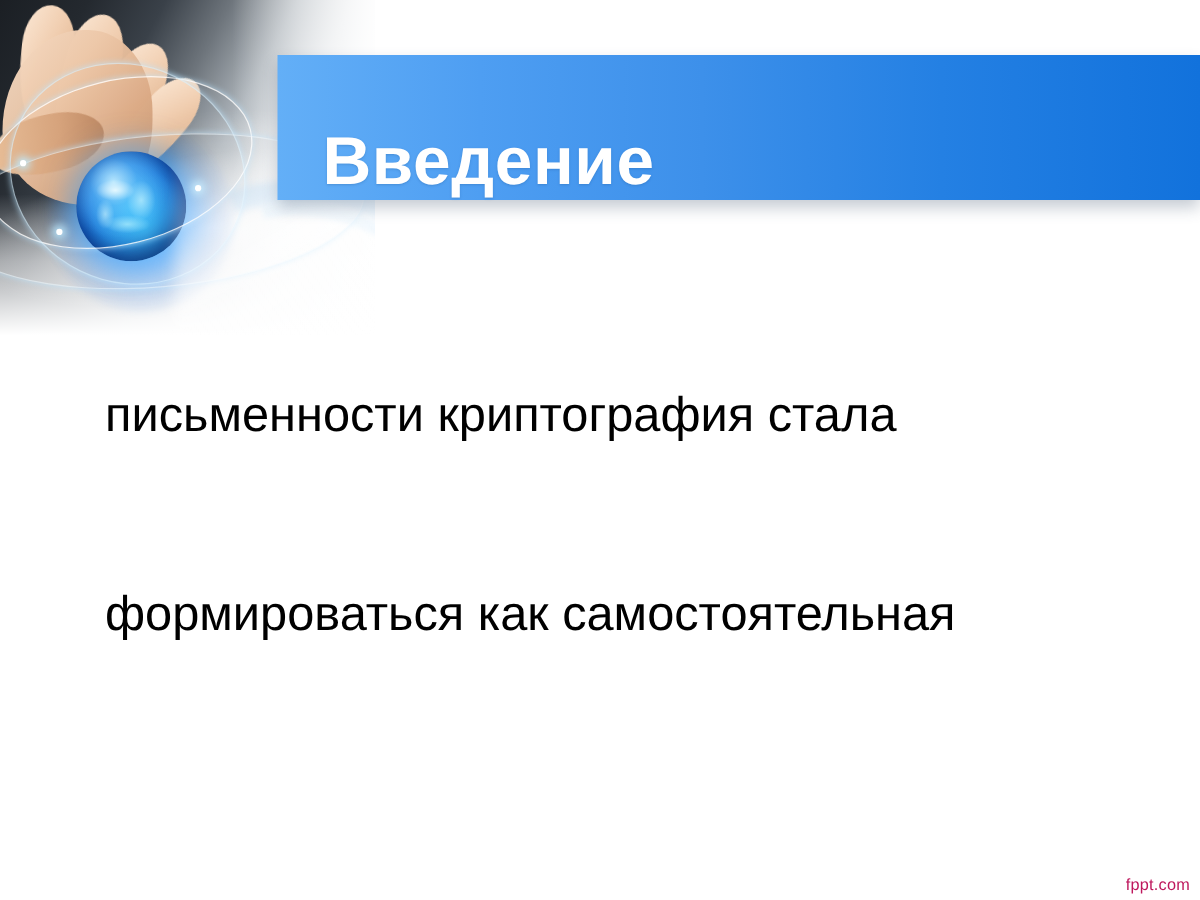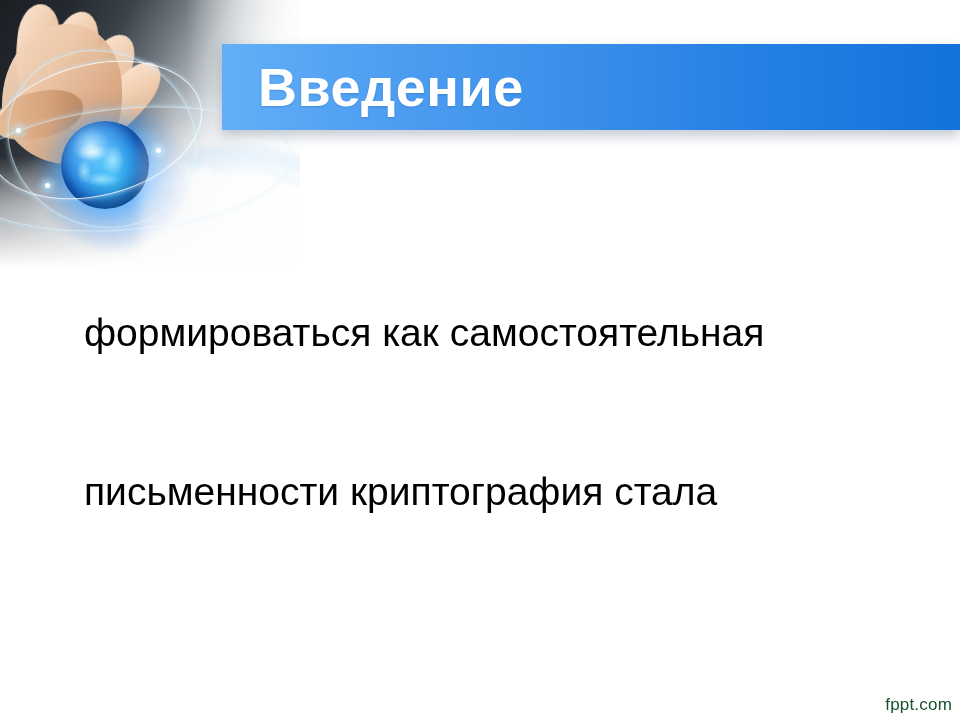--- a/index.html
+++ b/index.html
@@ -190,25 +190,25 @@
     background: linear-gradient(150deg, rgba(255,255,255,0) 0%, rgba(255,255,255,.55) 45%, rgba(255,255,255,0) 80%);
     filter: blur(6px);
   }
 
   
   .title-banner {
     position: absolute;
     left: 222px;
     top: 44px;
     width: 738px;
-    height: 86px;
+    height: 116px;
     background: linear-gradient(to right, #63aff7 0%, #4e9ef2 22%, #3d90ea 46%, #2480e3 72%, #1272dc 100%);
     box-shadow: 0 6px 12px rgba(60,80,105,0.30);
     display: flex;
-    align-items: center;
+    align-items: flex-end;
   }
   .title-text {
     color: #ffffff;
     font-weight: bold;
     font-size: 54px;
     letter-spacing: 0.5px;
     margin-left: 36px;
     white-space: nowrap;
     text-shadow: 0 1px 2px rgba(20,70,130,0.25);
   }
@@ -224,22 +224,22 @@
     line-height: 53px;
     white-space: pre-wrap;
   }
   .body-text .line { display: block; }
 
   
   .watermark {
     position: absolute;
     right: 8px;
     bottom: 5px;
-    color: #14532d;
-    font-size: 17px;
+    color: #be185d;
+    font-size: 13px;
     letter-spacing: .2px;
   }
 </style>
 </head>
 <body>
 
 <div class="slide">
 
   <div class="photo">
     <div class="photo-bg"></div>
@@ -269,22 +269,22 @@
     <div class="ring-node n3"></div>
 
     <div class="sheen"></div>
   </div>
 
   <div class="title-banner">
     <span class="title-text">Введение</span>
   </div>
 
   <div class="body-text">
+    <span class="line">письменности криптография стала</span>
     <span class="line">формироваться как самостоятельная</span>
-    <span class="line">письменности криптография стала</span>
     
     
     
     
     
   </div>
 
   <div class="watermark">fppt.com</div>
 
 </div>

